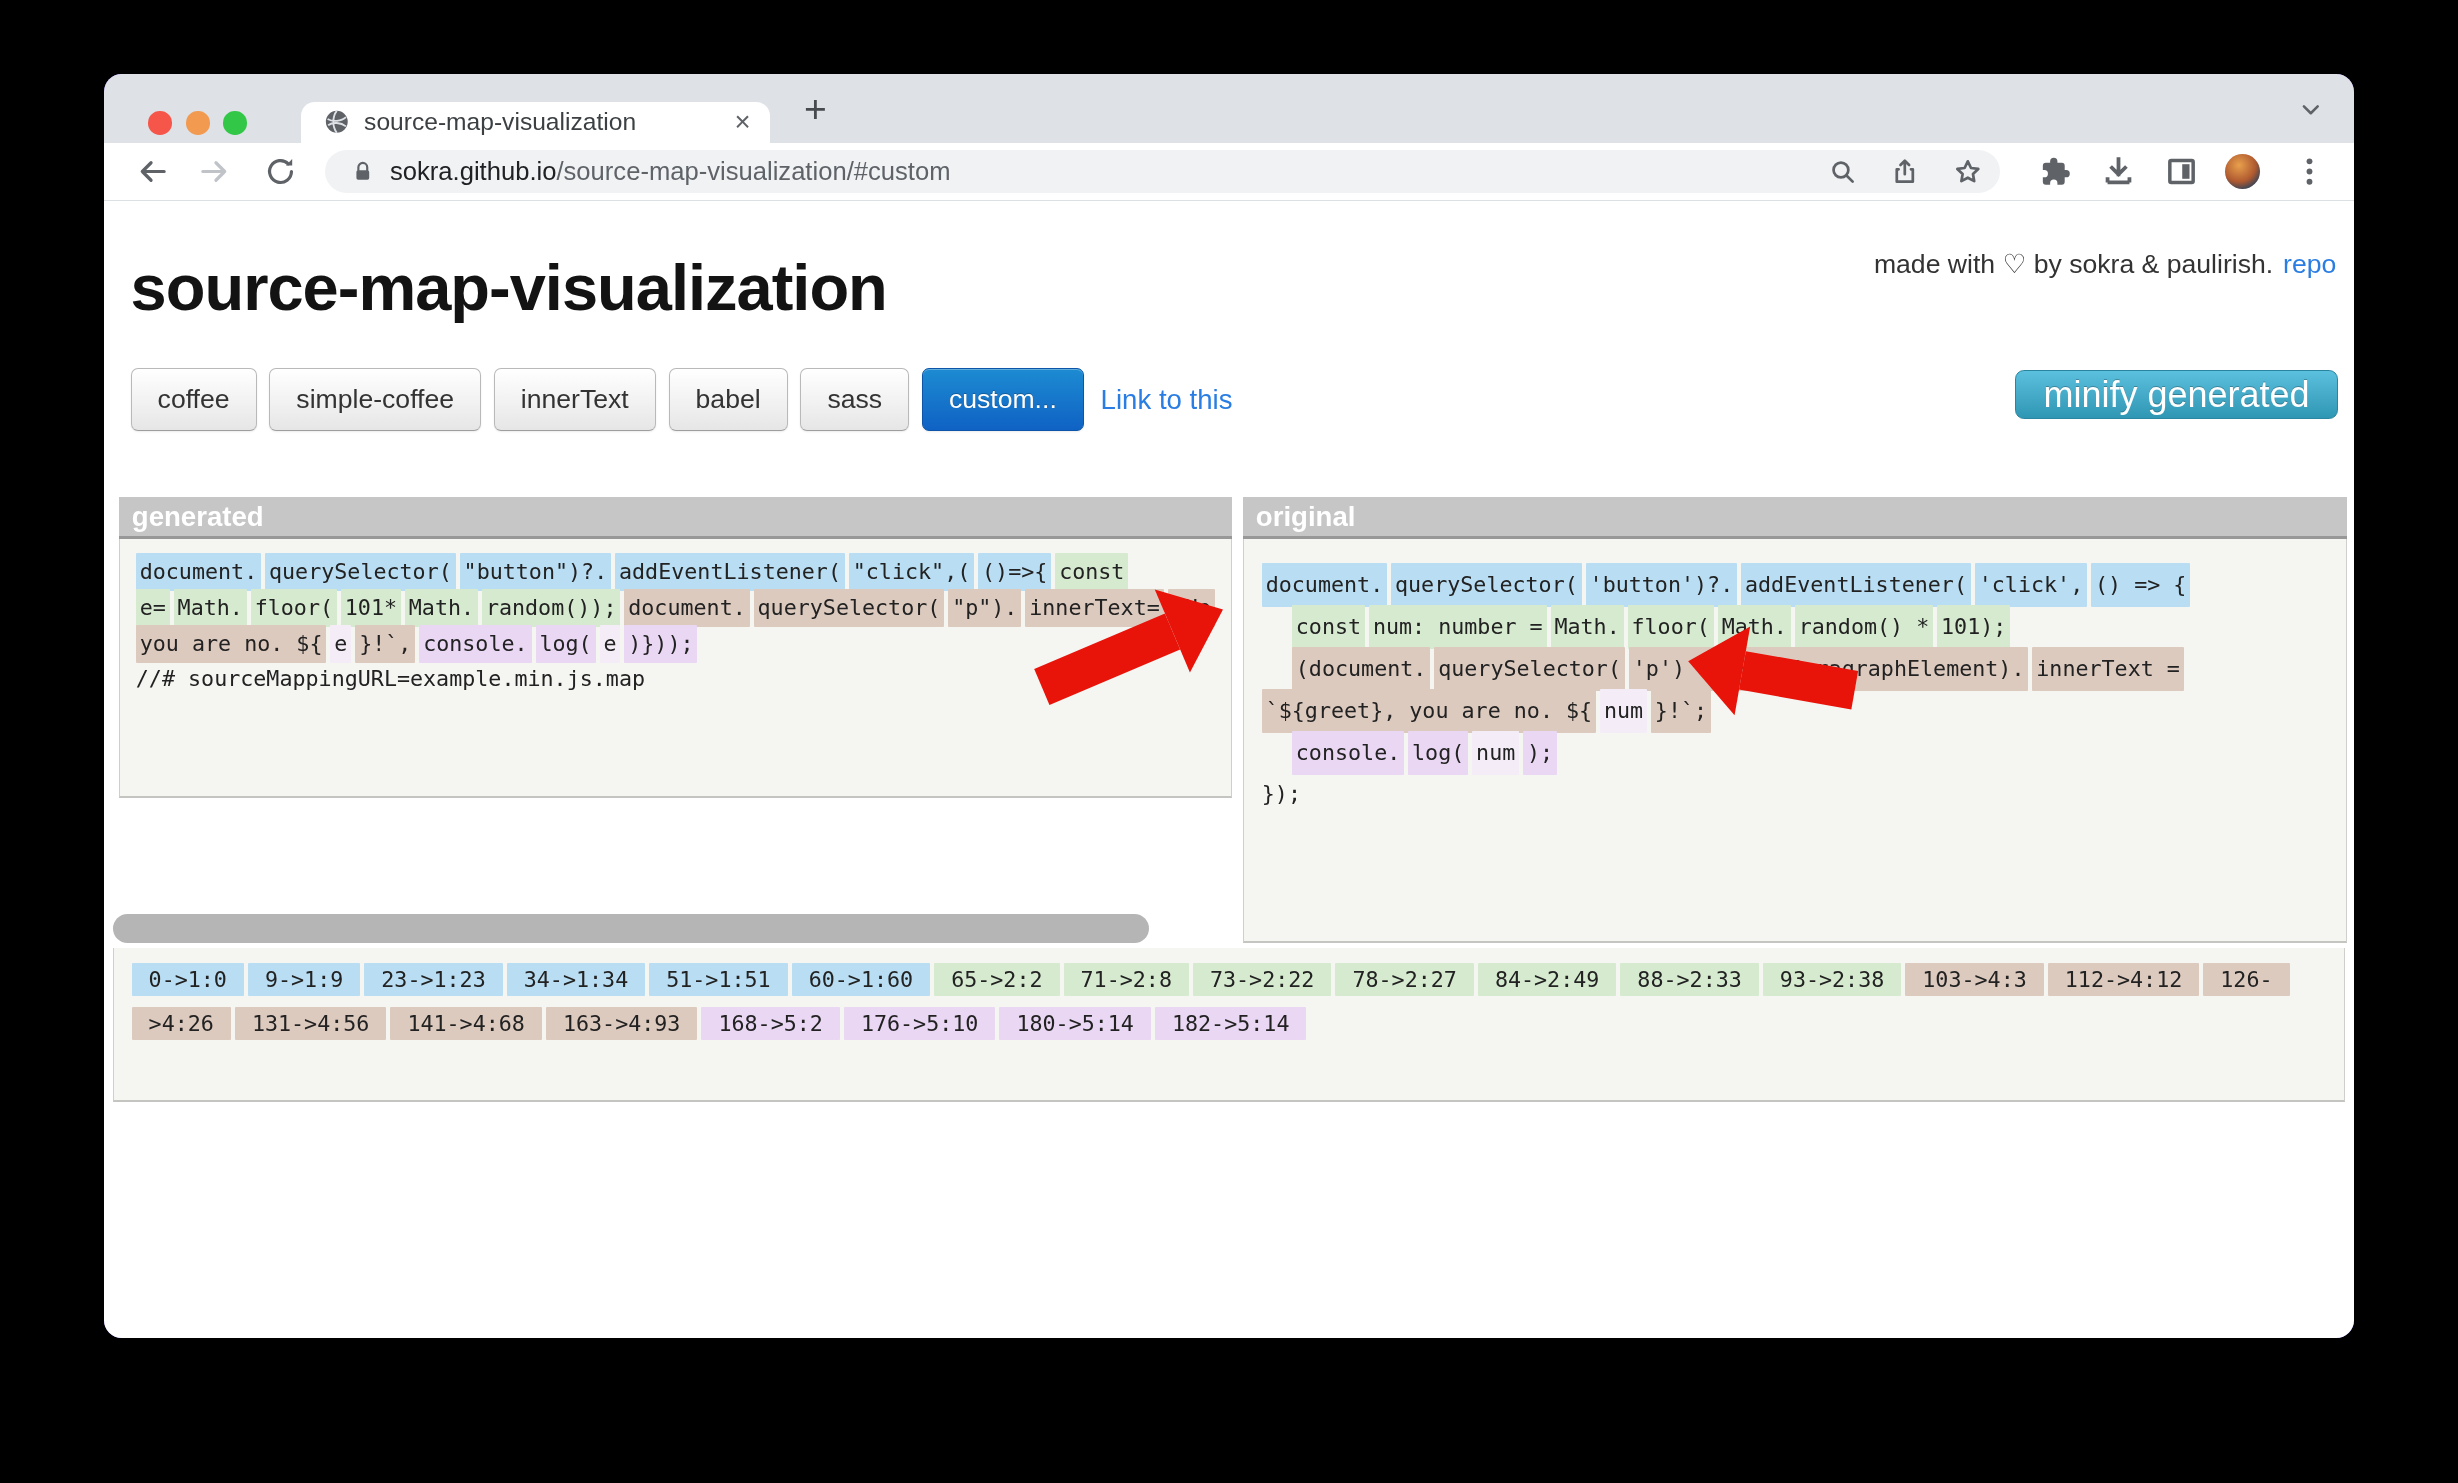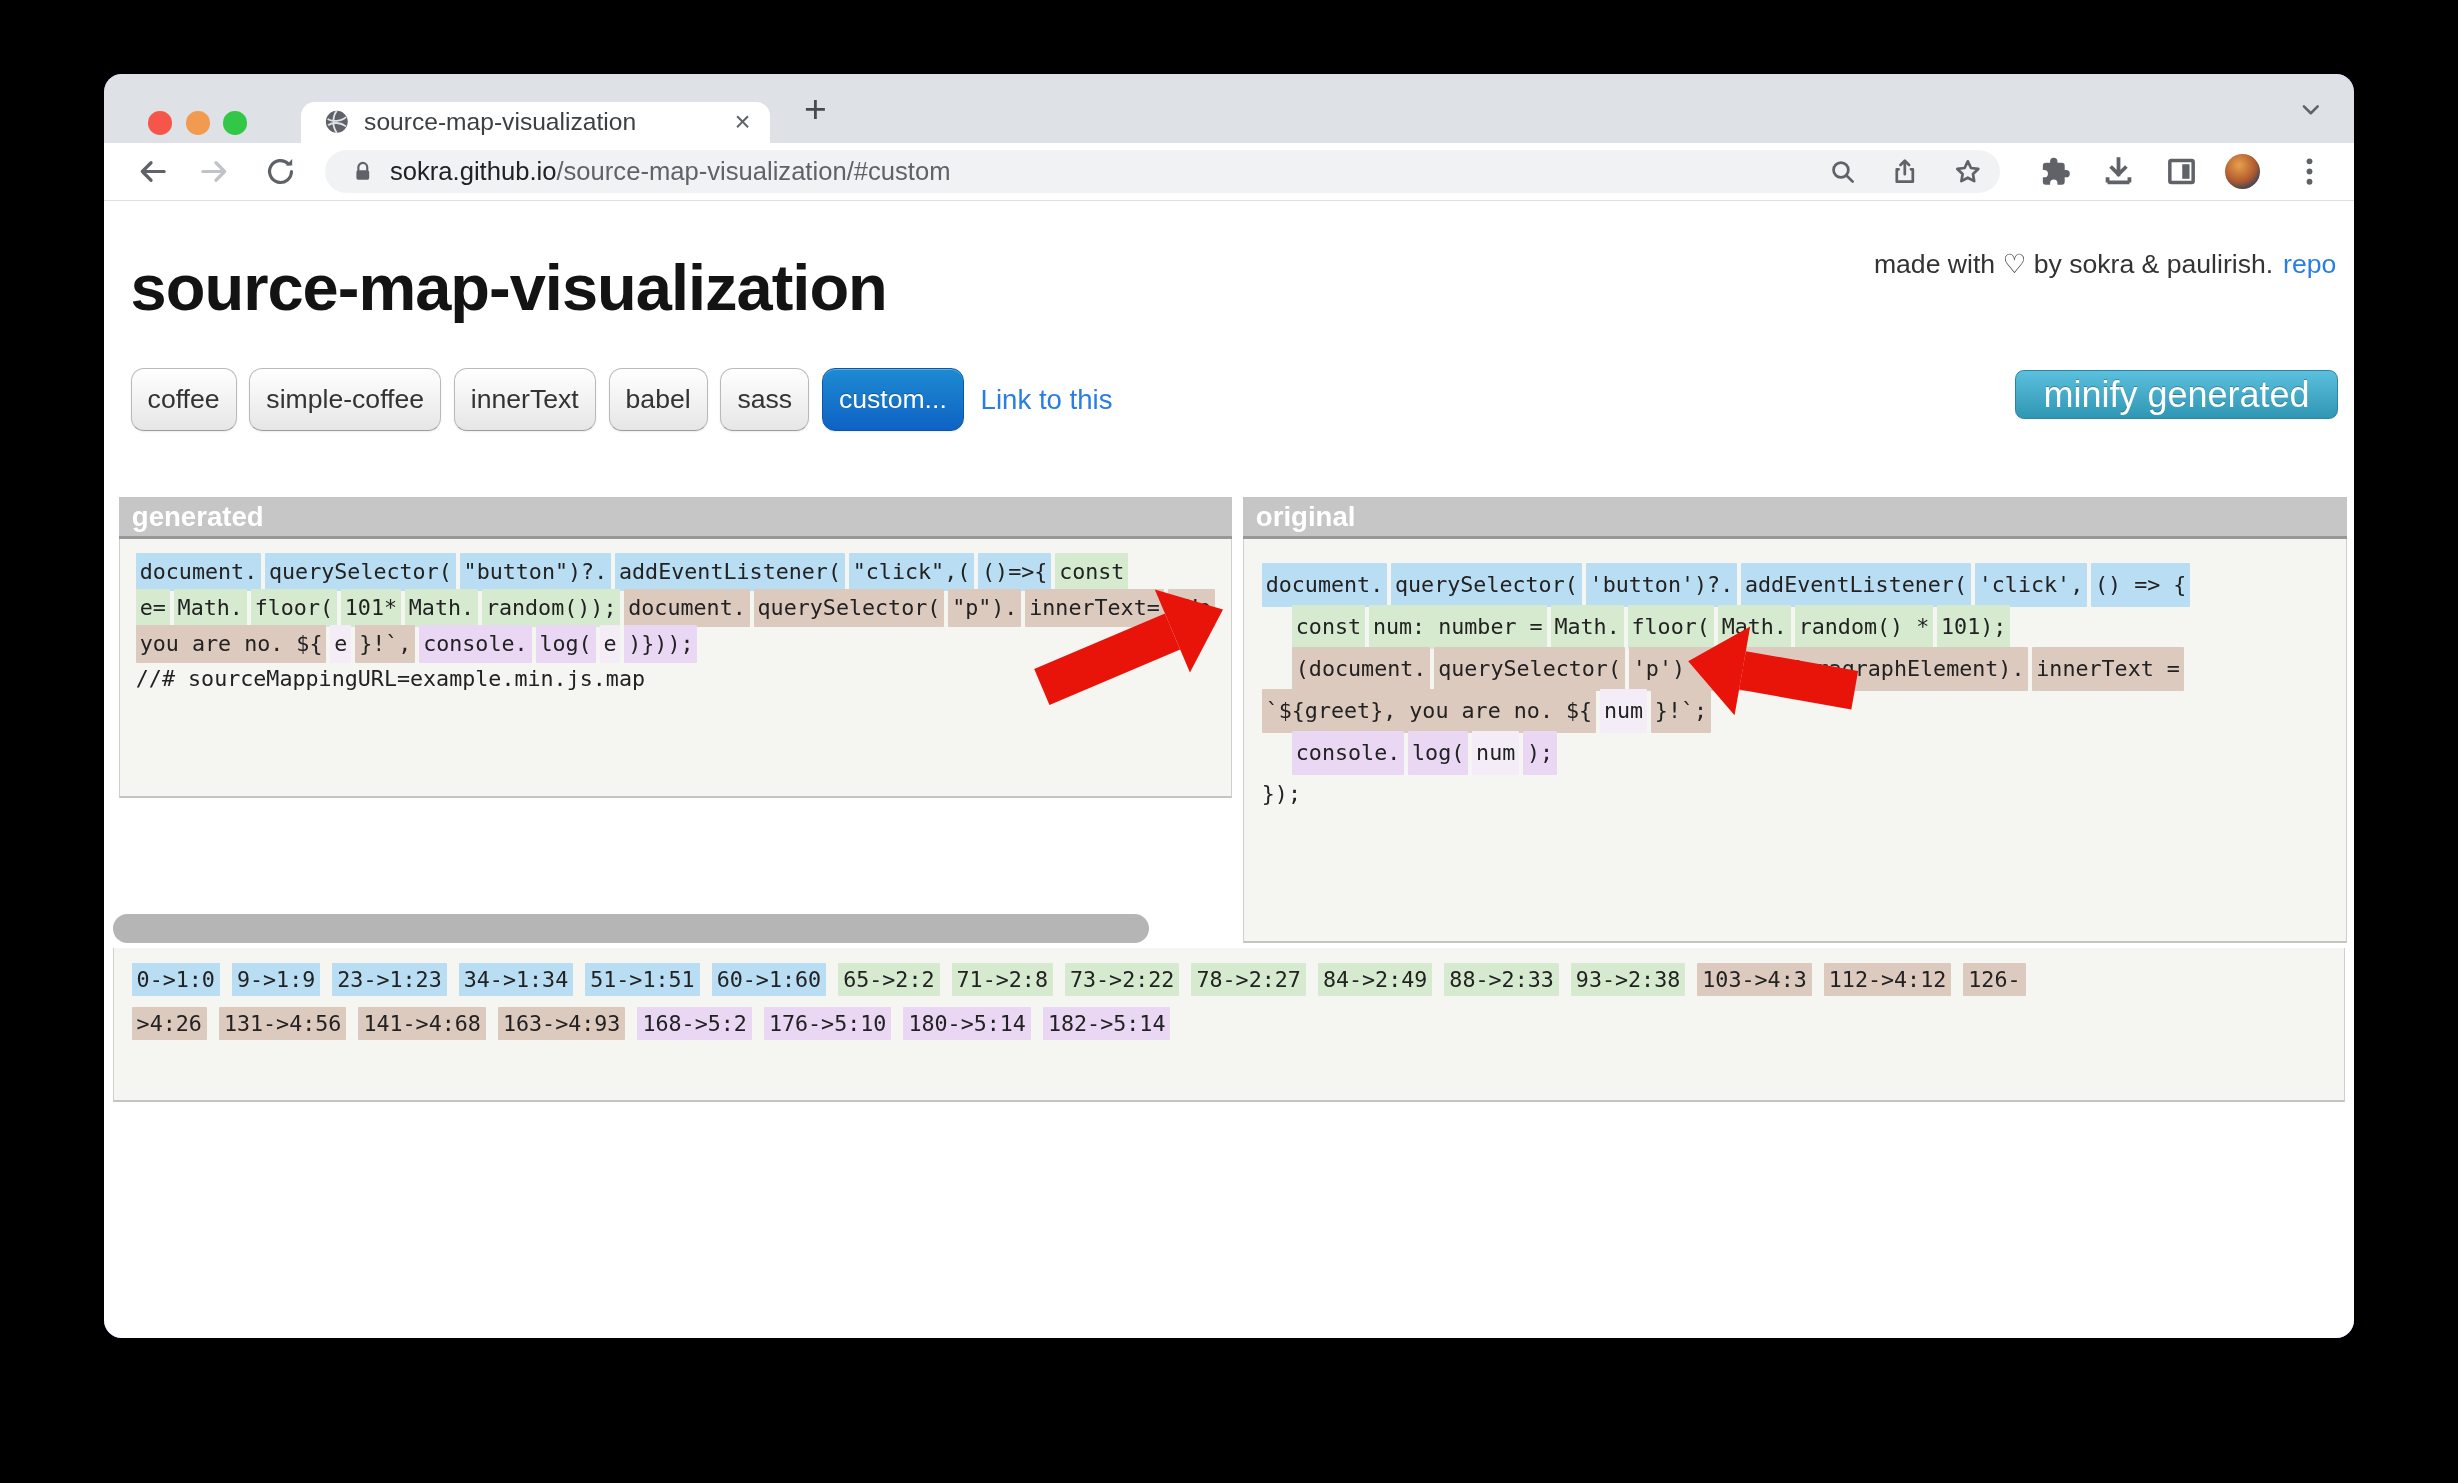--- a/index.html
+++ b/index.html
@@ -34,22 +34,22 @@
   .boxicons svg{width:29.6px;height:29.6px;}
   .rticon{position:absolute;top:10.8px;width:35px;height:35px;}
   .avatar{position:absolute;left:2121px;top:10.8px;width:35px;height:35px;border-radius:50%;
           background:radial-gradient(circle at 40% 32%,#e8a04c,#b05a30 52%,#27415c 82%,#16222e);}
   
   .page{position:absolute;left:0;top:127px;width:100%;height:1137px;background:#fff;}
   .credit{position:absolute;top:47px;right:17.7px;font-size:26.6px;color:#333;}
   .credit a{color:#2a7de2;text-decoration:none;margin-left:9.9px;}
   .h1{position:absolute;left:26.6px;top:49px;font-size:65px;font-weight:bold;color:#131313;letter-spacing:-1px;}
   .filters{position:absolute;left:26.6px;top:167px;display:flex;align-items:center;gap:12.8px;}
-  .btn{height:63px;padding:0 16px;font-size:26.6px;color:#333;border:1px solid #b9b9b9;border-bottom-color:#9e9e9e;
-       border-radius:13px;background:linear-gradient(#ffffff,#e6e6e6);
+  .btn{height:63px;padding:0 26px;font-size:26.6px;color:#333;border:1px solid #b9b9b9;border-bottom-color:#9e9e9e;
+       border-radius:7px;background:linear-gradient(#ffffff,#e6e6e6);
        box-shadow:inset 0 1px 0 rgba(255,255,255,.3),0 1px 2px rgba(0,0,0,.08);
        font-family:"Liberation Sans",sans-serif;}
   .btn.active{background:linear-gradient(#1d8bd2,#0f62c4);color:#fff;border-color:#0d55a8;
        text-shadow:0 -1px 0 rgba(0,0,0,.25);}
   .linkto{font-size:27.6px;color:#2a7de2;text-decoration:none;margin-left:4px;}
   .minify{position:absolute;right:15.8px;top:169px;height:49px;padding:0 27.6px;font-size:36px;color:#fff;
        border:1px solid #2a85a0;border-radius:8.9px;background:linear-gradient(#5bc0de,#2f96b4);
        text-shadow:0 -1px 0 rgba(0,0,0,.25);font-family:"Liberation Sans",sans-serif;}
   
   .panel{position:absolute;}
@@ -68,21 +68,21 @@
   .lh-o{line-height:42px;height:42px;}
   .seg{display:inline-block;padding:1px 3.9px;margin:0 2px;border-radius:1px;}
   .seg-plain{display:inline-block;margin:0 2px;white-space:pre;}
   .c-blue{background:#b9ddf2;}
   .c-green{background:#d6ead0;}
   .c-brown{background:#ddcabf;}
   .c-purple{background:#e9d7f3;}
   .c-light{background:#f4edf7;}
   .chip-row{white-space:nowrap;height:44px;line-height:44px;}
   .chip{display:inline-block;font-family:"DejaVu Sans Mono",monospace;font-size:21.7px;color:#222;
-        padding:3px 5px;margin-right:12px;line-height:27.6px;border-radius:1px;text-align:center;}
+        padding:3px 17px;margin-right:4px;line-height:27.6px;border-radius:1px;text-align:center;}
   .hscroll{position:absolute;left:8.9px;top:713px;width:1036px;height:28.6px;border-radius:14.8px;background:#b5b5b5;}
   
   .arrow{position:absolute;height:91px;z-index:6;}
   .arrow .bar{position:absolute;left:0;top:25.6px;height:39px;width:calc(100% - 55px);background:#e81309;}
   .arrow .head{position:absolute;right:0;top:0;width:0;height:0;
         border-top:45px solid transparent;border-bottom:45px solid transparent;border-left:55px solid #e81309;}
   #arrow-right{left:930px;top:402px;width:197px;transform:rotate(-23deg);}
   #arrow-left{left:1583px;top:429px;width:169px;transform:rotate(190deg);}
   .icon-stroke{stroke:#5f6368;stroke-width:2.2;fill:none;stroke-linecap:round;stroke-linejoin:round;}
   .icon-fill{fill:#5f6368;}

